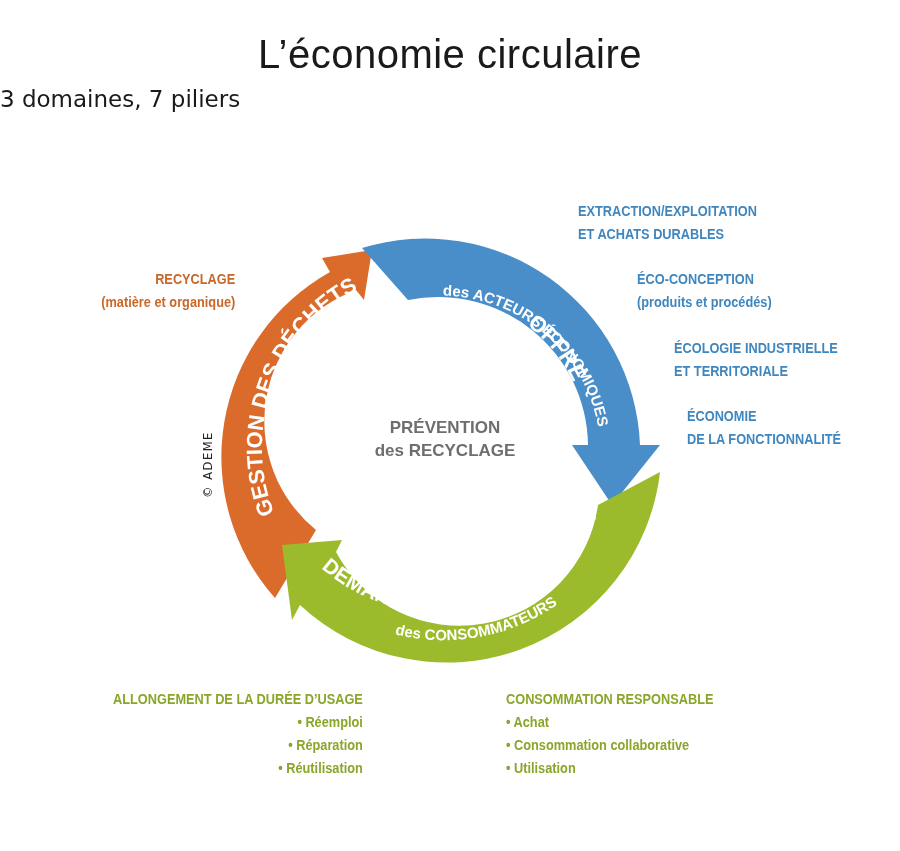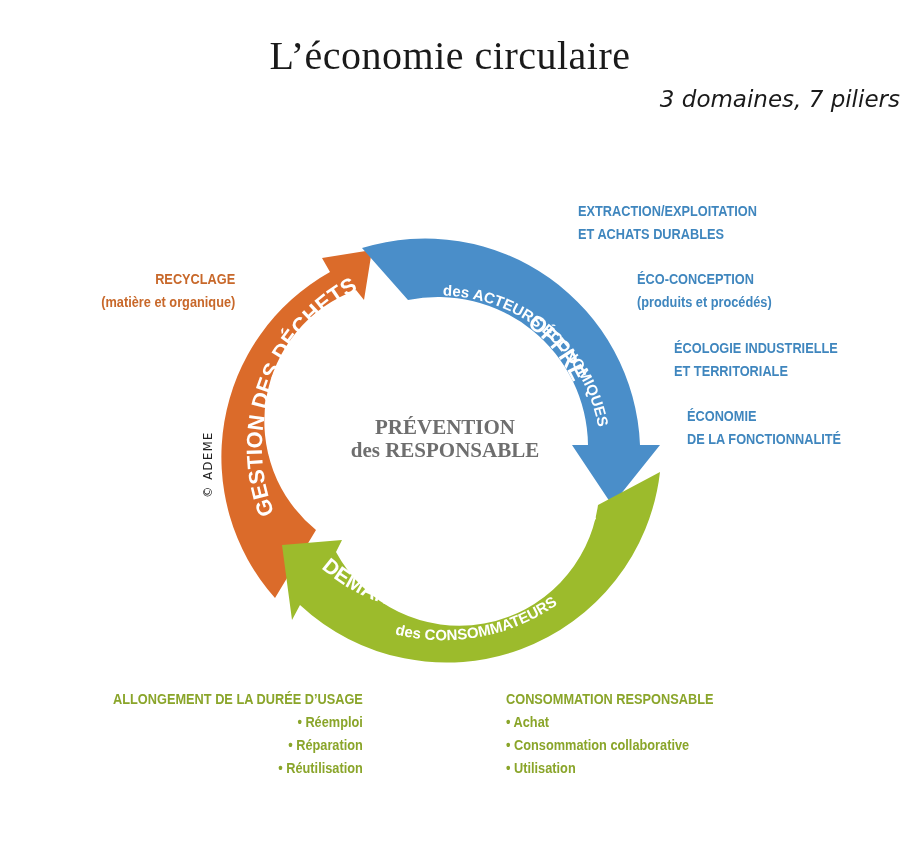--- a/index.html
+++ b/index.html
@@ -1,27 +1,27 @@
 <!DOCTYPE html>
 <html><head>
 <meta charset="utf-8">
 <style>
   html, body { margin: 0; padding: 0; background: #ffffff; }
   body { width: 900px; height: 851px; position: relative; overflow: hidden; font-family: "DejaVu Sans", sans-serif; }
-  .title { position: absolute; left: 0; width: 900px; top: 32px; text-align: center; font-family: Liberation Serif, serif; font-size: 40px; color: #1a1a1a; letter-spacing: 0.5px; font-weight: normal; }
-  .subtitle { position: absolute; left: 0; width: 900px; top: 86px; text-align: right; font-family: "DejaVu Sans", sans-serif; font-size: 23px; color: #1a1a1a; font-style: italic; }
+  .title { position: absolute; left: 0; width: 900px; top: 32px; text-align: center; font-family: Liberation Sans, sans-serif; font-size: 40px; color: #1a1a1a; letter-spacing: 0.5px; font-weight: normal; }
+  .subtitle { position: absolute; left: 0; width: 900px; top: 86px; text-align: left; font-family: "DejaVu Sans", sans-serif; font-size: 23px; color: #1a1a1a; }
   .lbl { position: absolute; font-family: "Liberation Sans", sans-serif; font-weight: bold; font-size: 14.5px; line-height: 23px; white-space: nowrap; transform: scaleX(0.88); transform-origin: left top; }
   .lbl.right { transform-origin: right top; text-align: right; }
   .blue { color: #3F86BE; }
   .orange { color: #C8682A; }
   .green { color: #8AA52A; }
   .line { display: block; }
   svg.ring { position: absolute; left: 0; top: 0; }
   .copyright { position: absolute; left: 198px; top: 410px; width: 20px; height: 90px; }
-  .center { position: absolute; left: 320px; top: 416px; width: 250px; text-align: center; font-family: Liberation Serif, serif; font-weight: bold; color: #6E6E6E; font-size: 21px; line-height: 23px; }
+  .center { position: absolute; left: 320px; top: 416px; width: 250px; text-align: center; font-family: Liberation Sans, sans-serif; font-weight: bold; color: #6E6E6E; font-size: 17px; line-height: 23px; }
   .center .cline { display: block; }
 </style>
 </head>
 <body>
 
 <div class="title">L’économie circulaire</div>
 <div class="subtitle">3 domaines, 7 piliers</div>
 
 <svg class="ring" width="900" height="851" viewBox="0 0 900 851">
   <defs>
@@ -63,21 +63,21 @@
   <text fill="#ffffff" font-family="Liberation Sans, sans-serif" font-weight="bold" font-size="15">
     <textPath href="#p-dem-sub" startOffset="50%" text-anchor="middle"><tspan>des CONSOMMATEURS</tspan></textPath>
   </text>
   <text fill="#ffffff" font-family="Liberation Sans, sans-serif" font-weight="bold" font-size="22">
     <textPath href="#p-dec-title" startOffset="50%" text-anchor="middle"><tspan>GESTION DES DÉCHETS</tspan></textPath>
   </text>
 </svg>
 
 <div class="center">
   <span class="cline">PRÉVENTION</span>
-  <span class="cline">des RESPONSABLE</span>
+  <span class="cline">des RECYCLAGE</span>
 </div>
 
 <svg class="copyright" width="20" height="90" viewBox="0 0 20 90">
   <text x="0" y="0" transform="translate(14,88) rotate(-90)" font-family="DejaVu Sans, sans-serif" font-size="11.5" fill="#222" letter-spacing="1.5">© ADEME</text>
 </svg>
 
 <div class="lbl blue" style="left:578px; top:200px;">
   <span class="line">EXTRACTION/EXPLOITATION</span>
   <span class="line">ET ACHATS DURABLES</span>
 </div>

